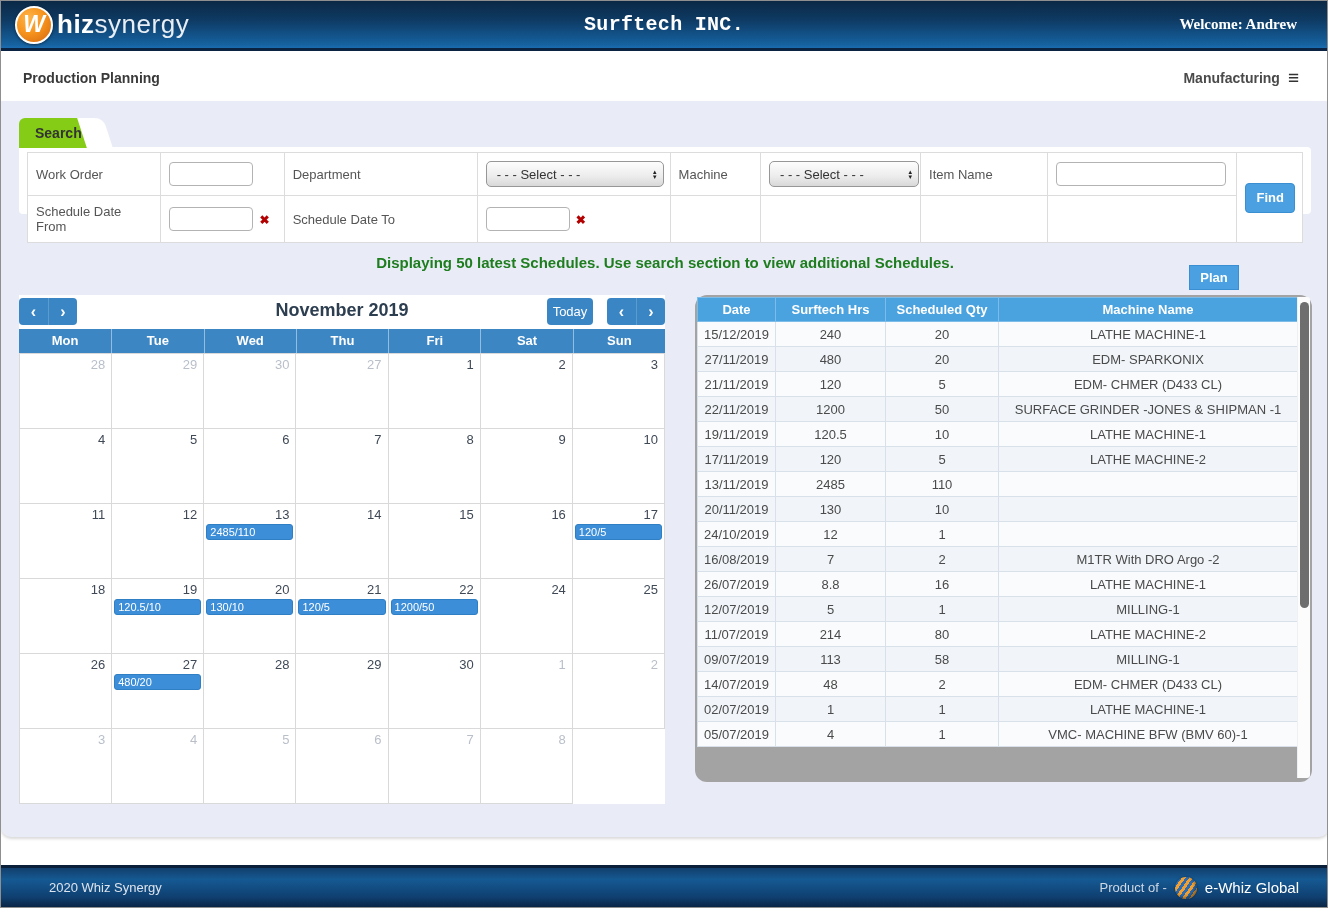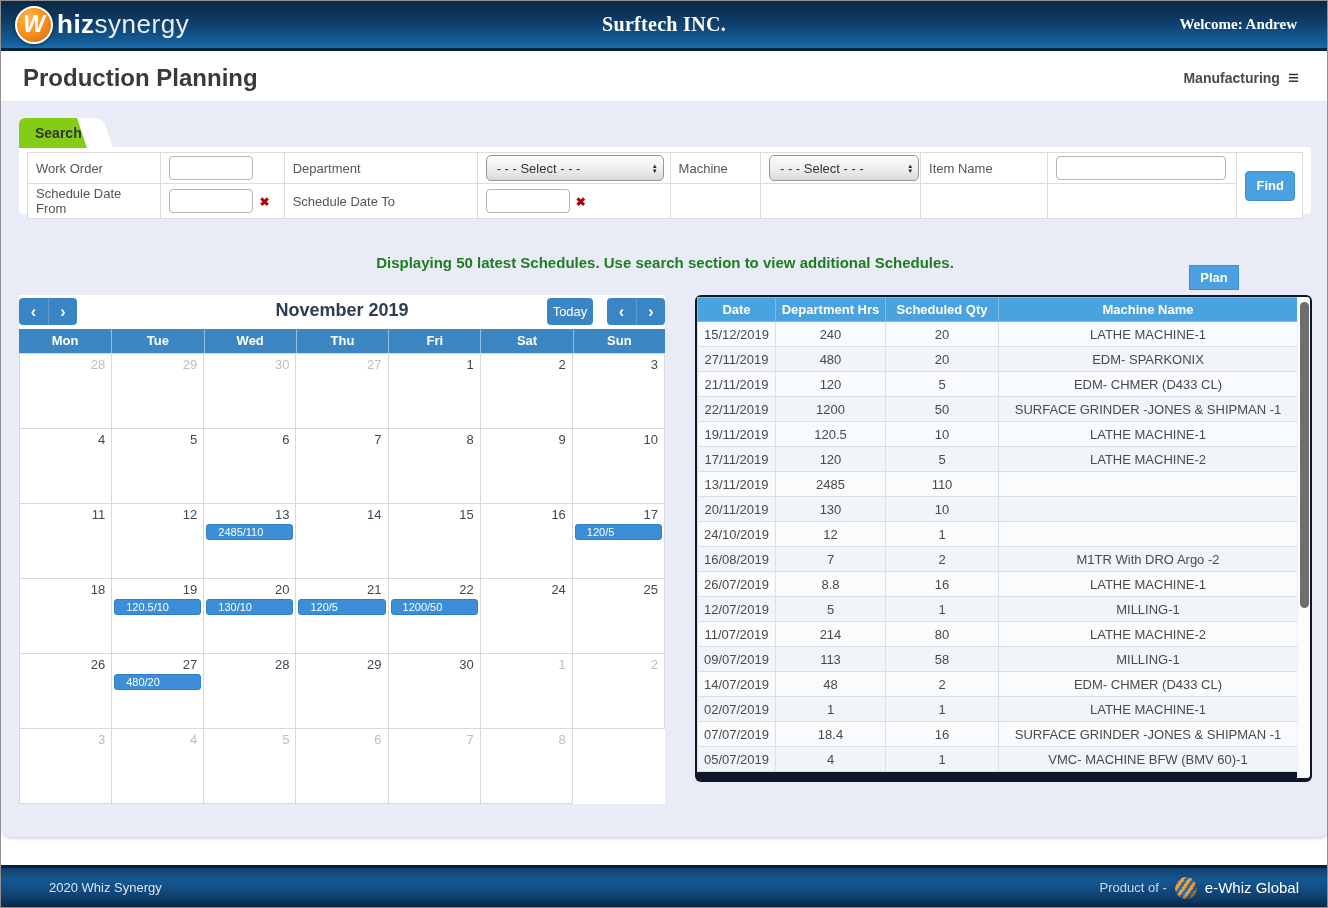--- a/index.html
+++ b/index.html
@@ -26,35 +26,35 @@
     border:2px solid #fff;
     display:flex; align-items:center; justify-content:center;
     color:#fff; font-weight:bold; font-size:23px; font-style:italic;
     box-shadow:0 1px 3px rgba(0,0,0,.5);
   }
   .logo-text { margin-left:4px; font-size:26px; color:#fff; letter-spacing:.5px; }
   .logo-text b { font-weight:bold; }
   .logo-text span { font-weight:300; color:#e8eef5; }
   .company-title {
     position:absolute; left:0; right:0; text-align:center;
-    font-family:Liberation Serif, serif; font-weight:bold;
+    font-family:Liberation Mono, monospace; font-weight:bold;
     color:#fff; font-size:20px; letter-spacing:.3px;
   }
   .welcome {
     position:absolute; right:30px;
     font-family:"Liberation Serif", serif; font-weight:bold;
     color:#fff; font-size:15px;
   }
 
   
   .sub-header {
     position:absolute; top:53px; left:0; width:100%; height:47px;
     background:#ffffff; display:flex; align-items:center;
   }
-  .page-title { margin-left:22px; font-size:24px; font-weight:bold; color:#3a3a3a; }
+  .page-title { margin-left:22px; font-size:14px; font-weight:bold; color:#3a3a3a; }
   .module-wrap { position:absolute; right:28px; display:flex; align-items:center; gap:8px; }
   .module-label { font-size:14px; font-weight:bold; color:#4a4a4a; }
   .menu-icon { font-size:19px; color:#333; line-height:1; cursor:pointer; }
 
   
   .content-bg {
     position:absolute; top:100px; left:0; width:1328px; height:736px;
     background:#e9ecf6;
     border-radius:0 0 10px 10px;
     box-shadow:0 2px 3px rgba(0,0,0,.15);
@@ -73,21 +73,21 @@
     background:#fff; transform:skewX(18deg); border-radius:0 8px 0 0; z-index:-1;
   }
   .search-panel {
     position:absolute; left:18px; top:46px; width:1292px; height:67px;
     background:#fff; border-radius:0 4px 4px 4px;
     padding:5px 8px; z-index:1;
   }
   table.search-form { width:100%; height:100%; border-collapse:collapse; table-layout:fixed; }
   table.search-form td {
     border:1px solid #dcdcdc; background:#fff;
-    font-size:13px; color:#555; padding:2px 8px; vertical-align:middle;
+    font-size:13px; color:#555; padding:8px 8px; vertical-align:middle;
   }
   td.c-lbl1{width:130px;} td.c-fld1{width:120px;} td.c-lbl2{width:188px;}
   td.c-fld2{width:188px;} td.c-lbl3{width:88px;margin-top:32px;} td.c-fld3{width:156px;}
   td.c-lbl4{width:124px;} td.c-fld4{width:184px;} td.c-find{width:64px; text-align:center;}
   .txt-input {
     height:24px; border:1px solid #b3b3b3; border-radius:4px;
     font-size:13px; padding:0 5px; font-family:"Liberation Sans",sans-serif;
   }
   .w-sm{width:84px;} .w-lg{width:170px;}
   .fake-select {
@@ -151,27 +151,27 @@
     border-right:1px solid #d9d9d9; border-bottom:1px solid #d9d9d9;
     position:relative; background:#fff;
   }
   .cal-daynum {
     text-align:right; padding:3px 6px 0 0; font-size:13px; color:#3f4956;
   }
   .cal-cell.out .cal-daynum { color:#b9bfc9; }
   .cal-event {
     margin:2px 2px 0 2px; height:16px; line-height:15px;
     background:#3d8ed8; border:1px solid #2f7fc4; border-radius:3px;
-    color:#fff; font-size:11px; padding-left:11px; overflow:hidden; cursor:pointer;
+    color:#fff; font-size:11px; padding-left:3px; overflow:hidden; cursor:pointer;
   }
 
   
   .sched-wrap {
     position:absolute; left:694px; top:194px; width:617px; height:487px;
-    background:#0f172a; border-radius:6px; padding:2px;
+    background:#a3a3a3; border-radius:12px; padding:2px;
   }
   table.sched { border-collapse:collapse; width:600px; table-layout:fixed; }
   table.sched th {
     background:#4aa2de; color:#fff; font-size:13px; font-weight:bold;
     height:24px; border:1px solid #7dbce8;
   }
   table.sched col.c-date{width:78px;} table.sched col.c-hrs{width:110px;}
   table.sched col.c-qty{width:113px;} table.sched col.c-mach{width:299px;}
   table.sched td {
     height:25px; font-size:13px; color:#4a4a4a; text-align:center;
@@ -437,21 +437,21 @@
     <table class="sched">
       <colgroup>
           <col class="c-date">
           <col class="c-hrs">
           <col class="c-qty">
           <col class="c-mach">
         </colgroup>
       <thead>
           <tr>
             <th>Date</th>
-            <th>Department Hrs</th>
+            <th>Surftech Hrs</th>
             <th>Scheduled Qty</th>
             <th>Machine Name</th>
           </tr>
         </thead>
       <tbody>
           <tr>
             <td>15/12/2019</td>
             <td>240</td>
             <td>20</td>
             <td>LATHE MACHINE-1</td>
@@ -538,26 +538,20 @@
             <td>14/07/2019</td>
             <td>48</td>
             <td>2</td>
             <td>EDM- CHMER (D433 CL)</td>
           </tr>
           <tr>
             <td>02/07/2019</td>
             <td>1</td>
             <td>1</td>
             <td>LATHE MACHINE-1</td>
-          </tr>
-          <tr>
-            <td>07/07/2019</td>
-            <td>18.4</td>
-            <td>16</td>
-            <td>SURFACE GRINDER -JONES &amp; SHIPMAN -1</td>
           </tr>
           <tr>
             <td>05/07/2019</td>
             <td>4</td>
             <td>1</td>
             <td>VMC- MACHINE BFW (BMV 60)-1</td>
           </tr>
         </tbody>
     </table>
     <div class="scroll-track">

